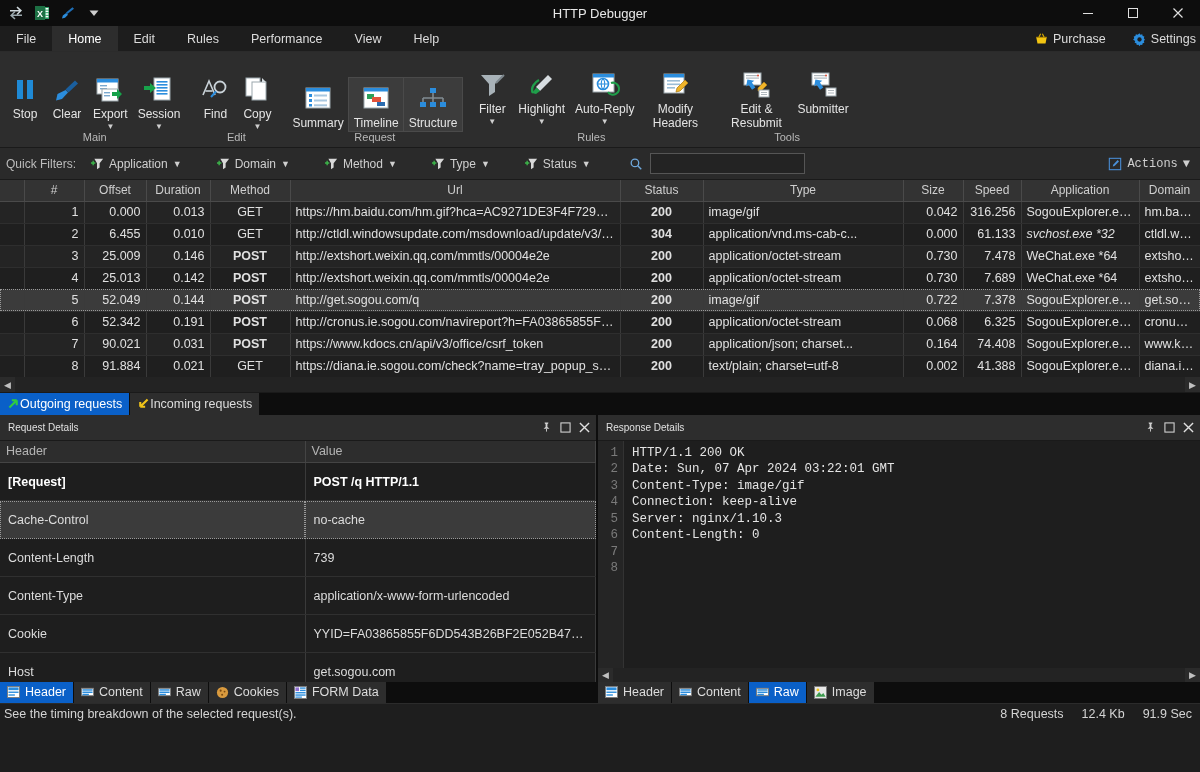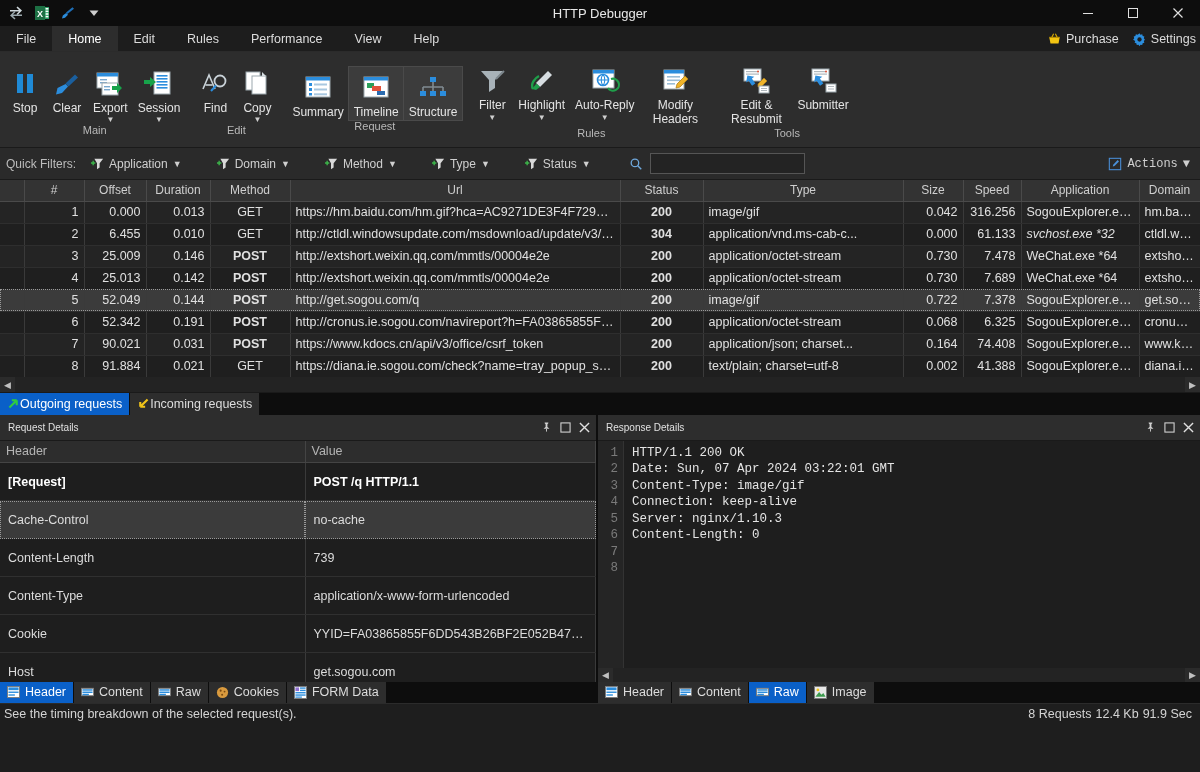--- a/index.html
+++ b/index.html
@@ -33,27 +33,27 @@
   #menubar {
     height: 26px; background: #1d1d1d; display: flex; align-items: stretch;
     position: relative; border-bottom: 1px solid #2b2b2b;
   }
   .menu-item {
     padding: 0 16px; display: flex; align-items: center; font-size: 12.5px;
     color: #dcdcdc;
   }
   .menu-item.active { background: #2d2d2d; color: #fff; }
   #menu-right { position: absolute; right: 4px; top: 0; height: 26px;
-                display: flex; align-items: center; gap: 13px; }
+                display: flex; align-items: center; gap: 26px; }
   .menu-right-item { display: flex; align-items: center; gap: 4px;
                      font-size: 12.5px; color: #dcdcdc; }
 
   
   #ribbon {
-    height: 96px; background: #2d2d2d; display: flex; align-items: center;
+    height: 96px; background: #2d2d2d; display: flex; align-items: flex-end;
     border-bottom: 1px solid #1a1a1a; position: relative;
   }
   .rgroup { display: flex; flex-direction: column; position: relative;
             padding: 0 4px; }
   .rgroup-items { display: flex; align-items: flex-start; flex: 1; padding-top: 4px; }
   .rgroup-label { text-align: center; font-size: 11px; color: #b9b9b9;
                   padding-bottom: 4px; }
   .rgroup-sep { width: 1px; background: #454545; margin: 6px 0 20px 0; }
   .rbtn {
     width: auto; min-width: 42px; padding: 3px 5px 0 5px;
@@ -183,21 +183,21 @@
   .btab { display: flex; align-items: center; gap: 5px; padding: 0 7px;
           font-size: 12.5px; color: #ddd; background: #2d2d2d;
           border-right: 1px solid #0d0d0d; }
   .btab.active { background: #0a60c8; color: #fff; }
 
   
   #statusbar { height: 22px; background: #1e1e1e; display: flex;
                align-items: center; position: relative;
                border-top: 1px solid #2b2b2b; }
   #status-text { padding-left: 4px; font-size: 12.5px; color: #d4d4d4; }
-  #status-right { position: absolute; right: 8px; display: flex; gap: 4px;
+  #status-right { position: absolute; right: 8px; display: flex; gap: 18px;
                   font-size: 12.5px; color: #d4d4d4; }
 
   svg { display: block; }
 </style>
 </head>
 <body>
 
 <div id="titlebar">
   <div id="qat">
     <div class="qat-btn">

